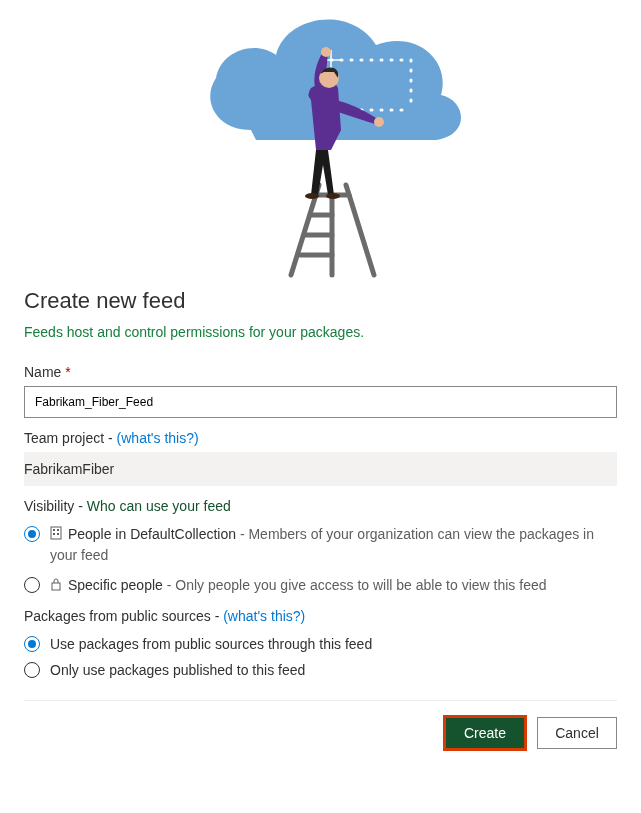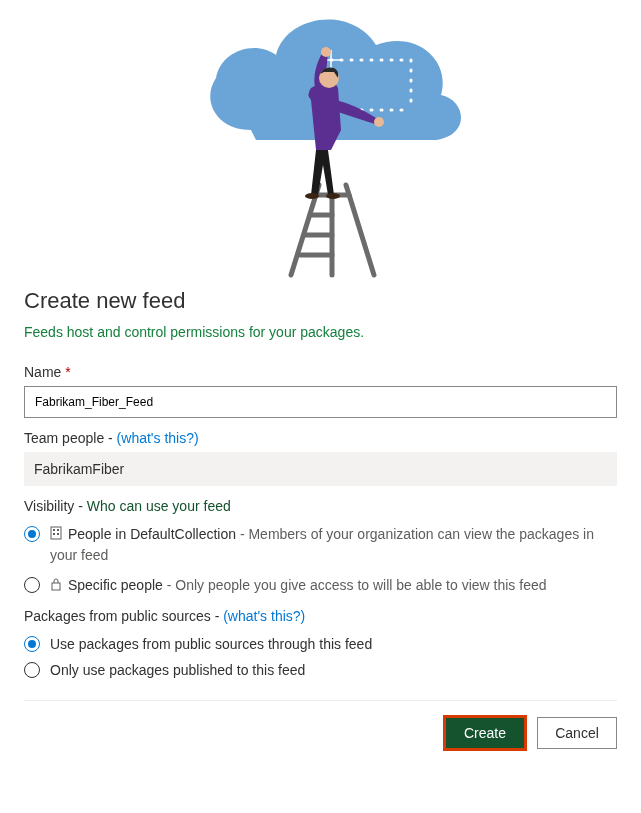--- a/index.html
+++ b/index.html
@@ -36,21 +36,21 @@
       width: 100%;
       padding: 6px 10px;
       font-size: 12px;
       border: 1px solid #8a8886;
       font-family: inherit;
       height: 32px;
       outline: none;
     }
     .readonly-box {
       width: 100%;
-      padding: 8px 10px;
+      padding: 8px 0;
       font-size: 14px;
       background: #f3f2f1;
       color: #323130;
       height: 34px;
       line-height: 18px;
     }
     .field-group { margin-bottom: 12px; }
     .link { color: #0078d4; text-decoration: none; cursor: pointer; }
     .section-label {
       font-size: 14px;
@@ -183,21 +183,21 @@
 <div class="field-group">
   <div class="field-label">
     <span>Name</span>
     <span class="required">*</span>
   </div>
   <input type="text" class="text-input" value="Fabrikam_Fiber_Feed" style="">
 </div>
 
 <div class="field-group">
   <div class="field-label">
-    <span>Team people - </span><a class="link">(what's this?)</a>
+    <span>Team project - </span><a class="link">(what's this?)</a>
   </div>
   <div class="readonly-box">FabrikamFiber</div>
 </div>
 
 <div class="field-group">
   <div class="section-label">
     <span>Visibility - </span><span class="sub-label">Who can use your feed</span>
   </div>
 
   <div class="radio-row">

